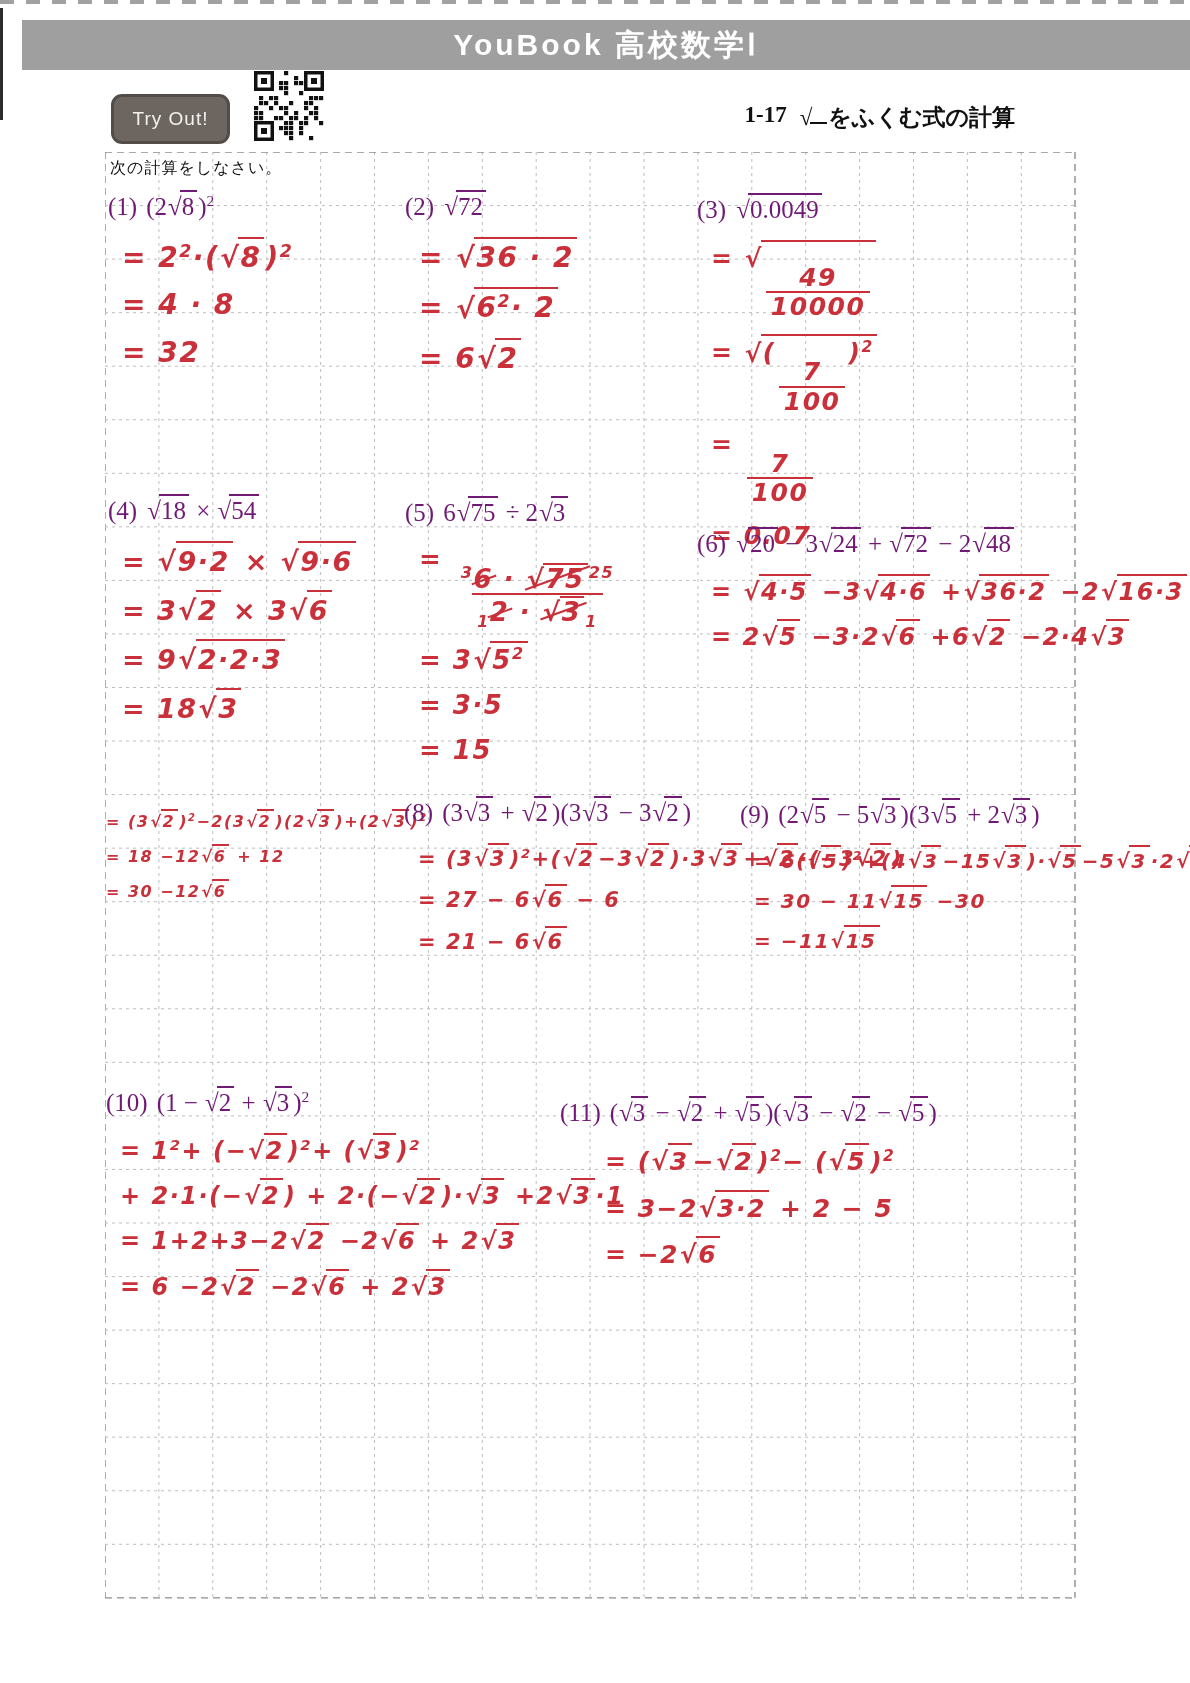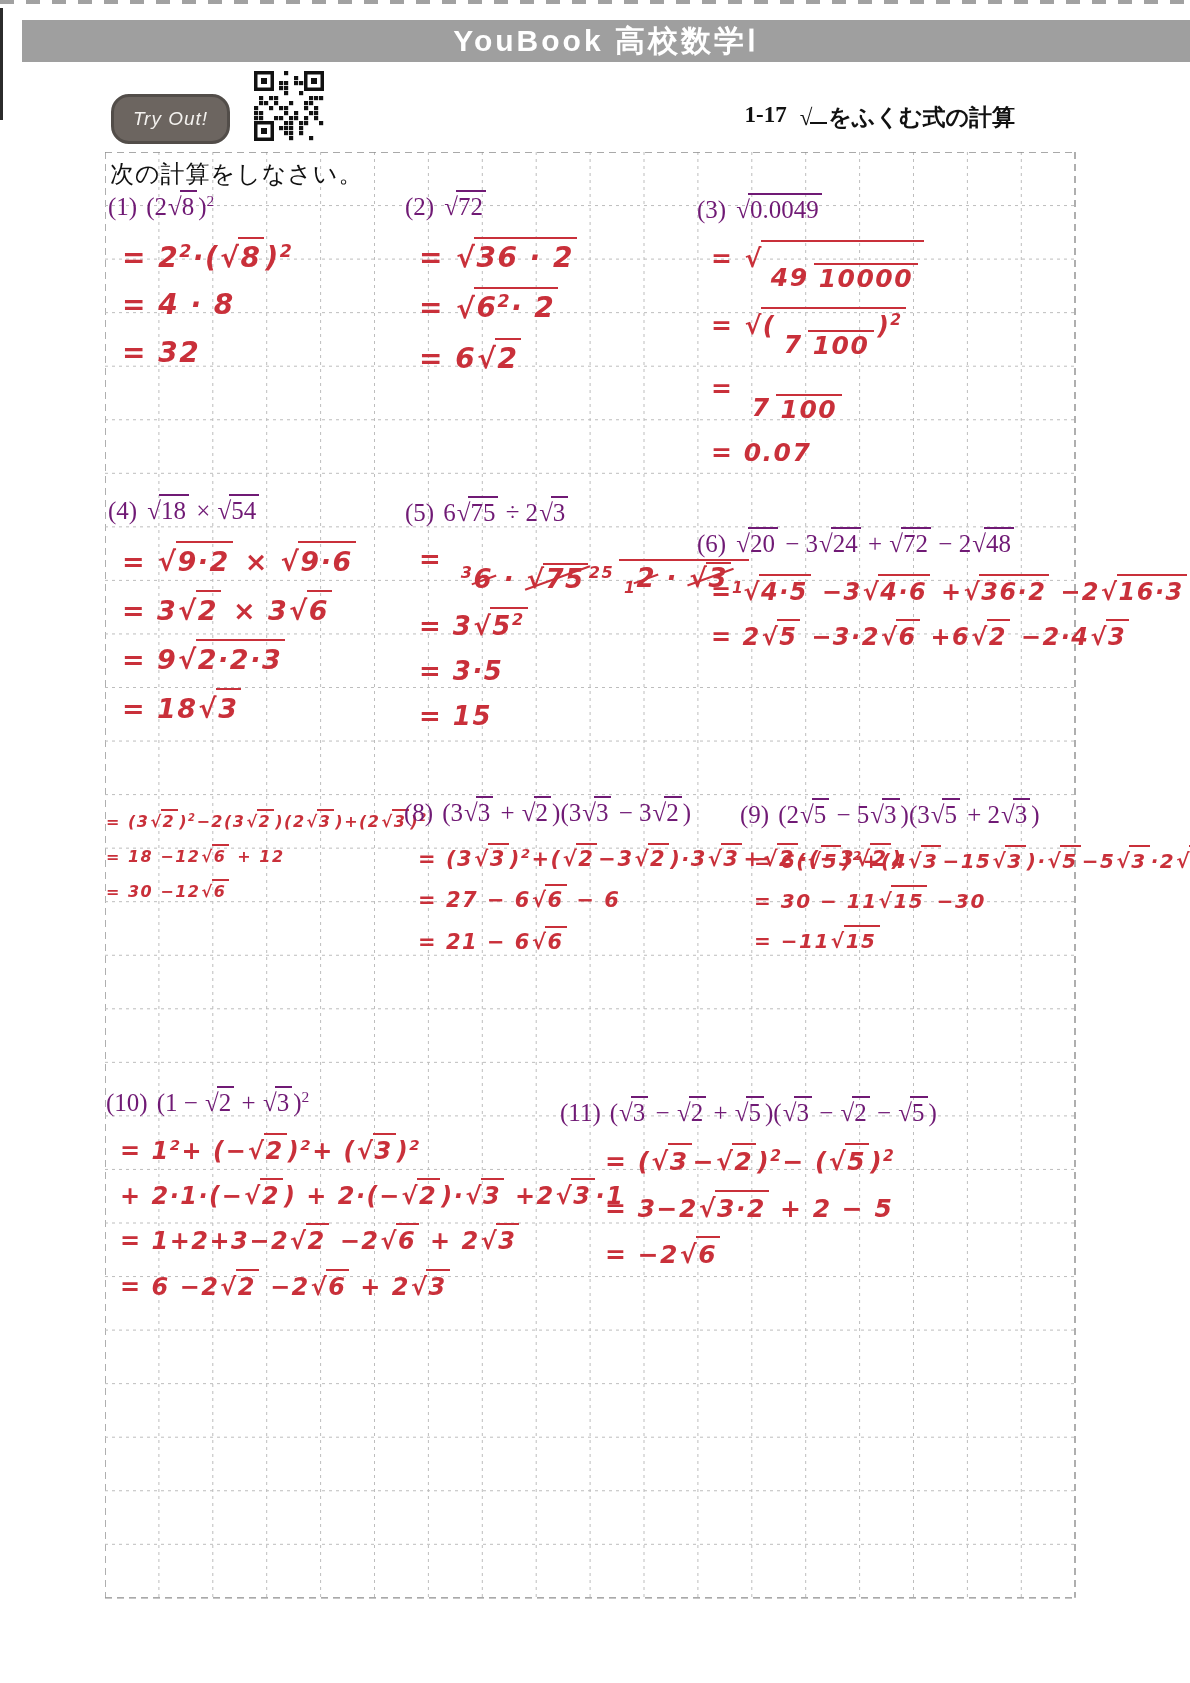--- a/index.html
+++ b/index.html
@@ -9,47 +9,46 @@
   }
   
   .artifact-top{
     position:absolute;left:0;top:0;width:100%;height:4px;
     background:repeating-linear-gradient(90deg,#8a8a8a 0 14px,transparent 14px 26px);
     opacity:.8;
   }
   .artifact-left{position:absolute;left:0;top:8px;width:3px;height:112px;background:#2b2b2b;}
   
   .banner{
-    position:absolute;left:22px;right:0;top:20px;height:42px;background:#9f9f9f;
+    position:absolute;left:22px;right:0;top:20px;height:50px;background:#9f9f9f;
     display:flex;align-items:center;justify-content:center;
   }
   .banner-title{
     color:#ffffff;font-size:30px;font-weight:bold;letter-spacing:3px;
     font-family:"Liberation Sans",sans-serif;
   }
   
   .tryout{
     position:absolute;left:111px;top:94px;width:113px;height:44px;
-    background:#6c6560;border:3px solid #524d49;border-radius:18px;
+    background:#6c6560;border:3px solid #524d49;border-radius:11px;
     color:#f4f2ef;font-size:19px;display:flex;align-items:center;justify-content:center;
     letter-spacing:1px;
-    font-style:italic;
   }
   .qr{position:absolute;left:254px;top:71px;width:70px;height:70px;}
   
   .section-head{
     position:absolute;right:175px;top:102px;
     font-family:"Liberation Serif",serif;font-weight:bold;font-size:23px;color:#111;
     display:flex;align-items:flex-start;gap:12px;white-space:nowrap;
   }
   
   .grid{position:absolute;left:105px;top:152px;width:971px;height:1447px;}
   .instruction{
     position:absolute;left:110px;top:158px;font-family:"Liberation Serif",serif;
-    font-size:24px;color:#111;letter-spacing:1px;
+    font-size:16px;color:#111;letter-spacing:1px;
   }
   
   .problem{position:absolute;}
   .printed{
     font-family:"Liberation Serif",serif;font-size:25px;color:#701a75;
     white-space:nowrap;font-weight:500;
   }
   .pnum{margin-right:9px;}
   .work{
     margin-top:16px;color:#c9303a;font-family:"DejaVu Sans",sans-serif;
@@ -75,21 +74,21 @@
   sub{font-size:.6em;}
   .rad{display:inline-block;white-space:nowrap;margin:0 1px;}
   .rs{display:inline-block;}
   .rb{display:inline-block;border-top:2px solid currentColor;padding:1px 3px 0 2px;margin-left:-2px;min-width:12px;}
   .cancel{position:relative;display:inline-block;}
   .cancel::after{
     content:"";position:absolute;left:-3px;right:-3px;top:48%;
     border-top:2.5px solid currentColor;transform:rotate(-20deg);
   }
   .frac{
-    display:inline-flex;flex-direction:row;align-items:center;
+    display:inline-flex;flex-direction:column;align-items:center;
     vertical-align:-0.75em;line-height:1.05;margin:0 3px;
   }
   .fn{padding:0 5px;}
   .fd{border-top:2.2px solid currentColor;padding:1px 5px 0;}
 </style>
 </head>
 <body>
 
 <div class="artifact-top"></div>
 <div class="artifact-left"></div>

